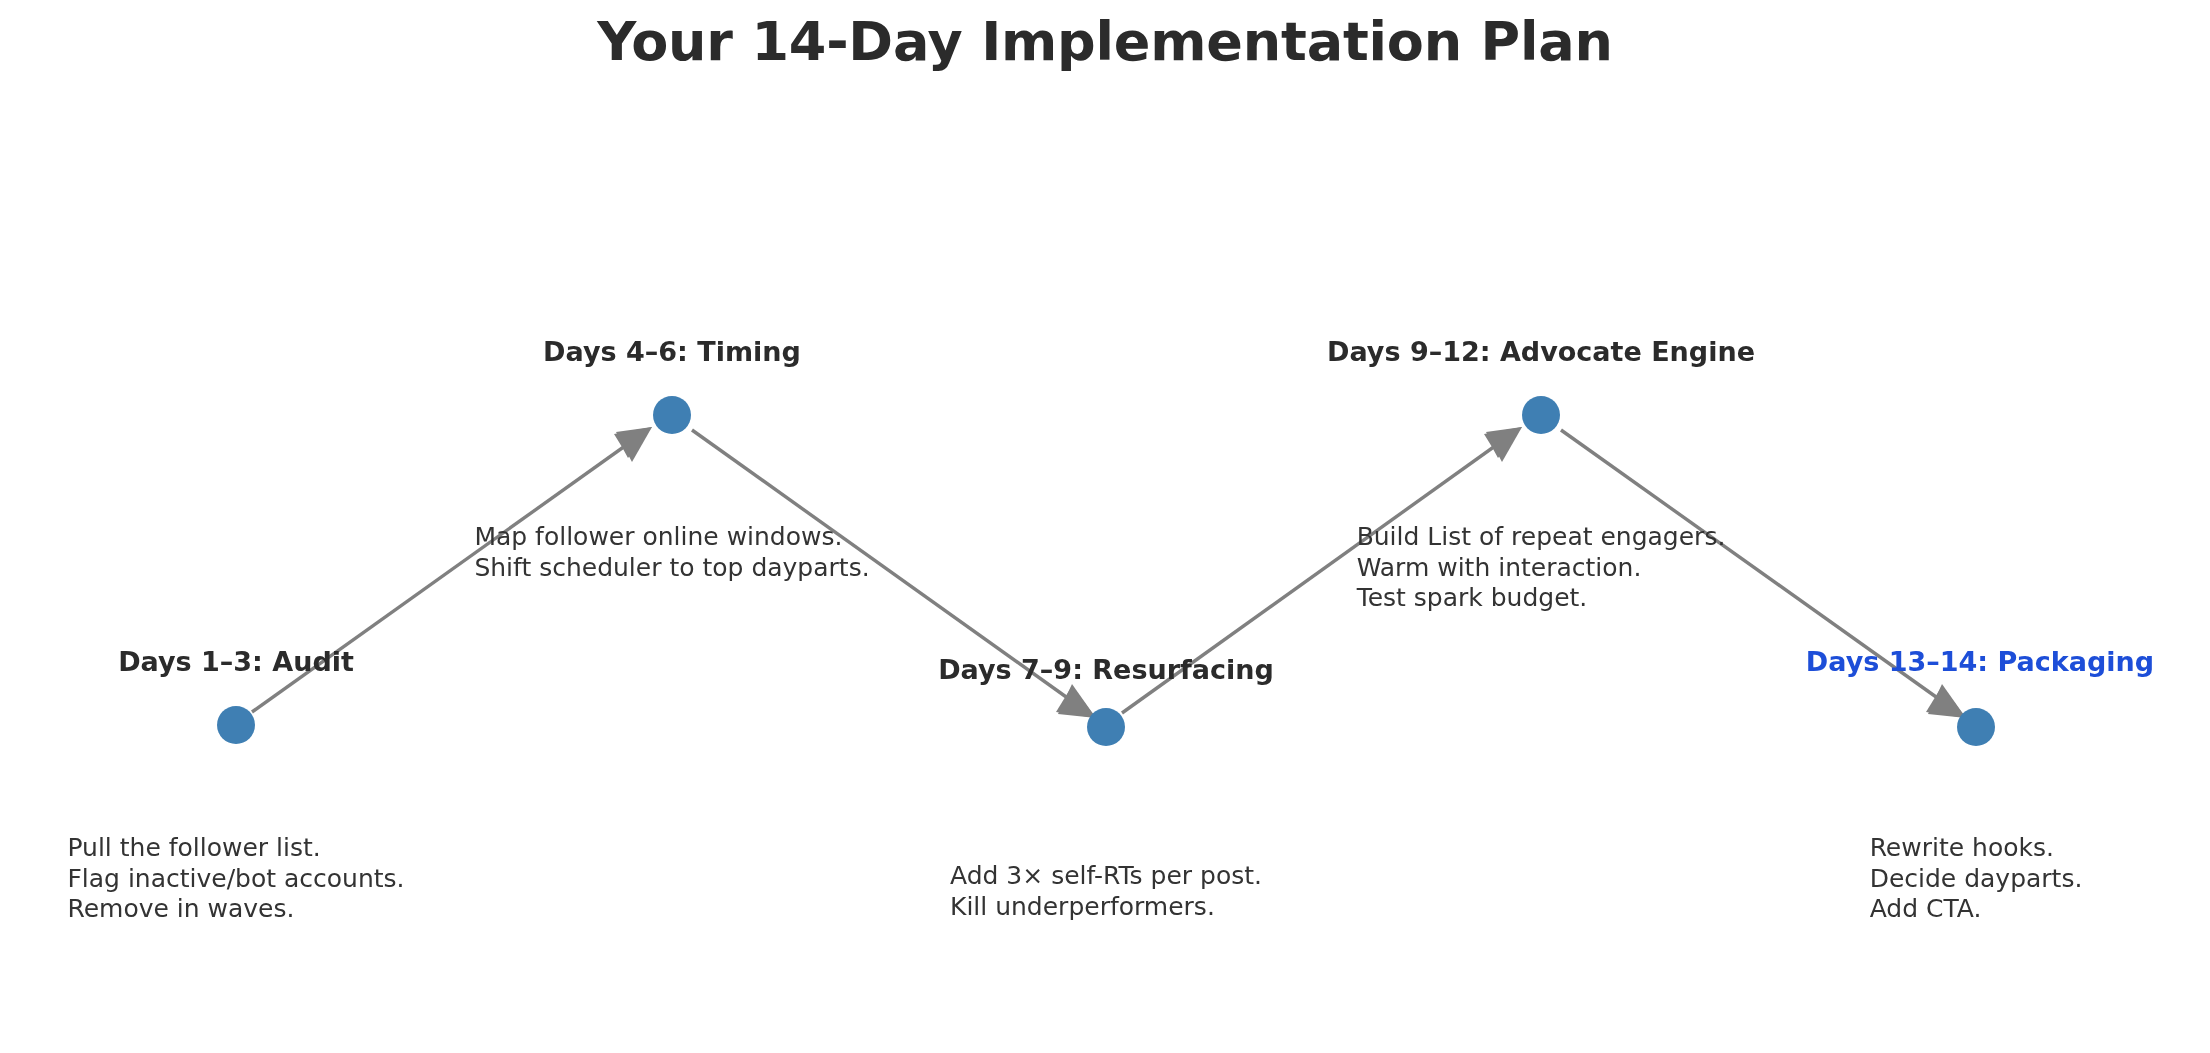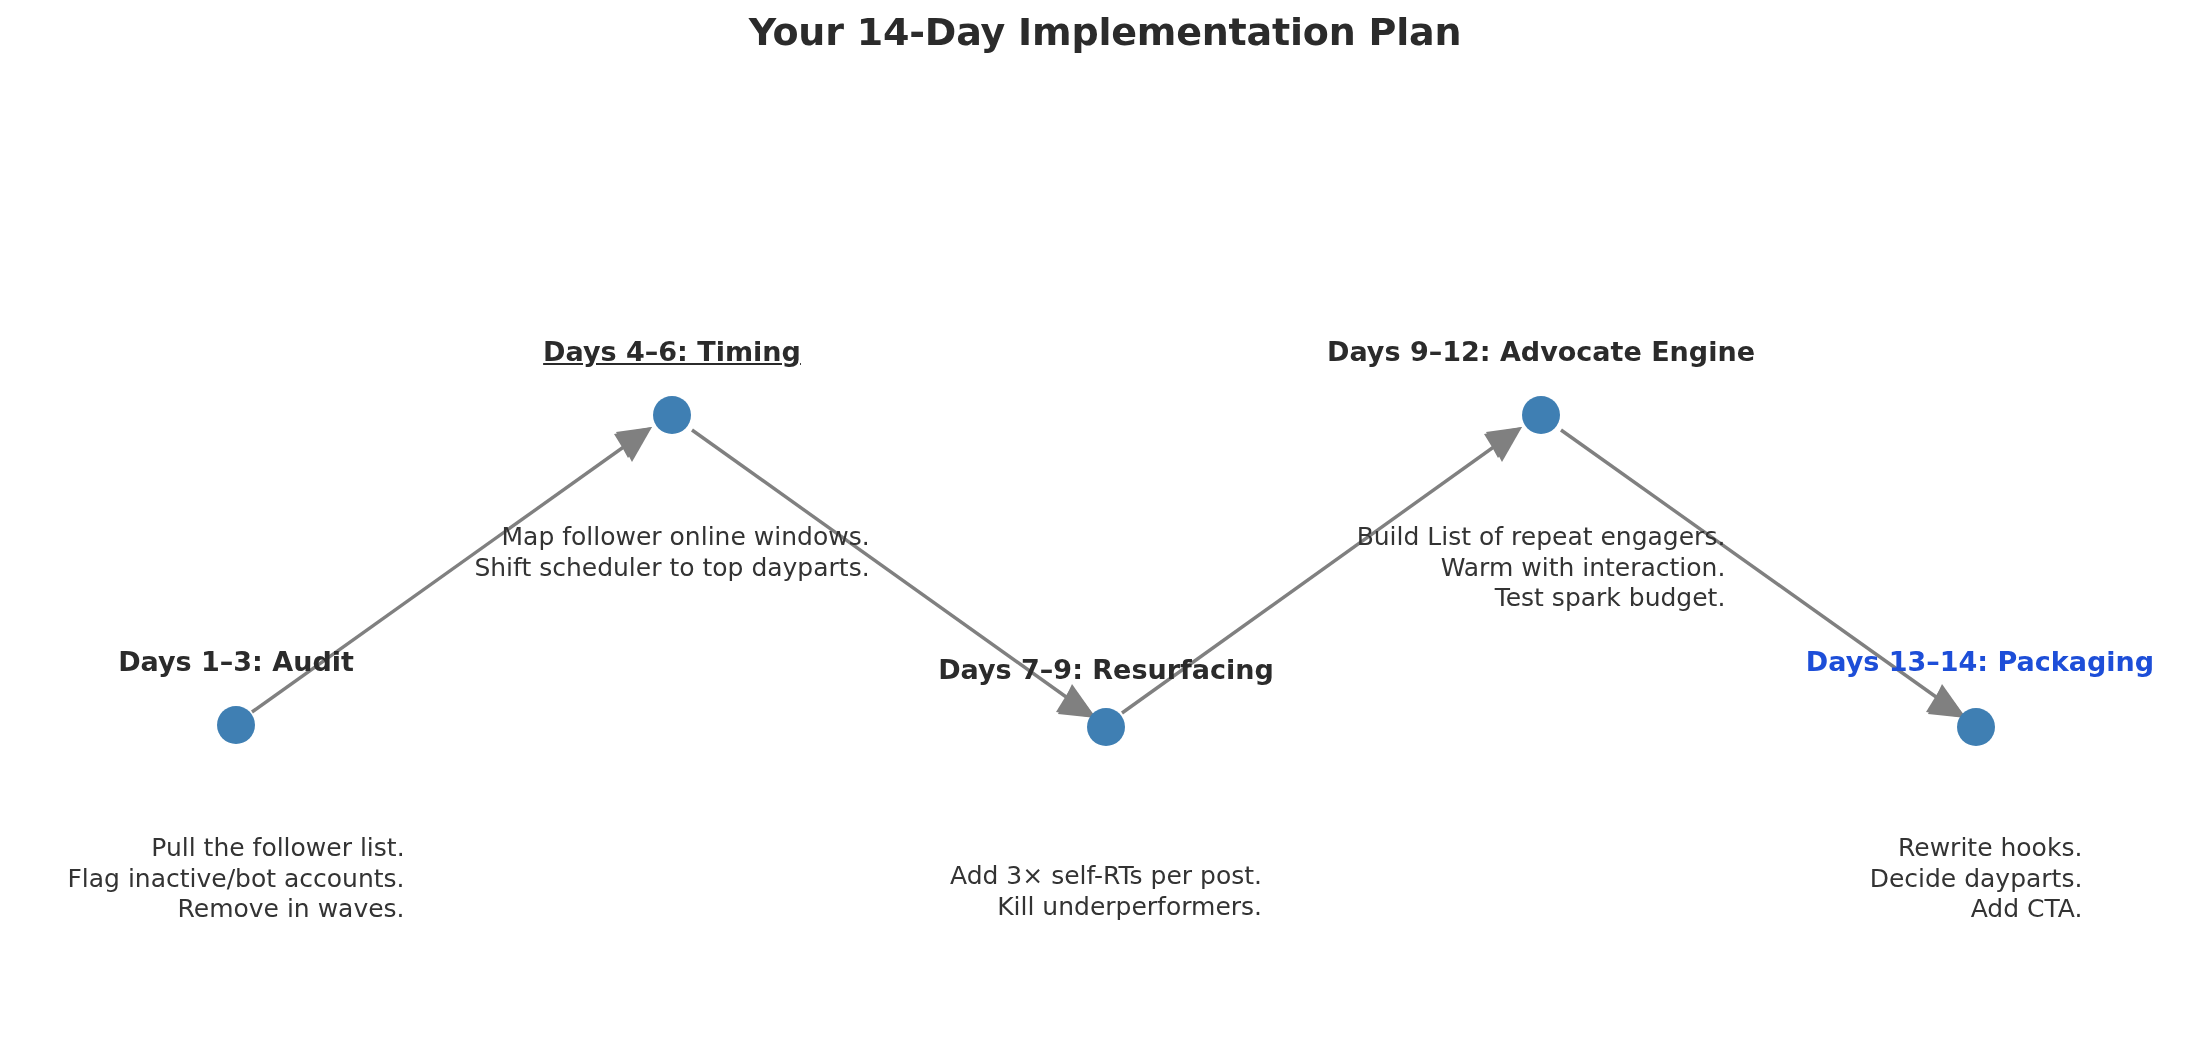--- a/index.html
+++ b/index.html
@@ -24,21 +24,21 @@
     height: 1053px;
   }
 
   
   #chart-title {
     position: absolute;
     left: 0;
     top: 10px;
     width: 2210px;
     text-align: center;
-    font-size: 38px;
+    font-size: 54px;
     font-weight: bold;
     color: #2b2b2b;
     letter-spacing: -0.2px;
     white-space: nowrap;
   }
 
   
   #edge-layer {
     position: absolute;
     left: 0;
@@ -71,21 +71,21 @@
   }
 
   
   .node-desc {
     position: absolute;
     transform: translate(-50%, 0);
     font-size: 25px;
     font-weight: normal;
     color: #333333;
     white-space: pre;
-    text-align: right;
+    text-align: left;
     line-height: 1.22;
   }
 </style>
 </head>
 <body style="background: rgb(255, 255, 255);">
 
 <div id="figure">
 
   <div id="chart-title" style="color: rgb(43, 43, 43);">Your 14-Day Implementation Plan</div>
 
@@ -115,21 +115,21 @@
       <polygon points="1966,718 1926,712 1934,699 1942,686" fill="#808080"></polygon>
     </g>
   </svg>
 
   <div class="node-label" style="left: 236px; top: 648px; color: rgb(43, 43, 43);">Days 1–3: Audit</div>
   <div class="node-marker" style="left: 236px; top: 725px; background: rgb(63, 127, 179);"></div>
   <div class="node-desc" style="left: 236px; top: 833px; color: rgb(51, 51, 51);">Pull the follower list.
 Flag inactive/bot accounts.
 Remove in waves.</div>
 
-  <div class="node-label" style="left: 672px; top: 338px; color: rgb(43, 43, 43); text-decoration: underline;">Days 4–6: Timing</div>
+  <div class="node-label" style="left: 672px; top: 338px; color: rgb(43, 43, 43);">Days 4–6: Timing</div>
   <div class="node-marker" style="left: 672px; top: 415px; background: rgb(63, 127, 179);"></div>
   <div class="node-desc" style="left: 672px; top: 522px; color: rgb(51, 51, 51);">Map follower online windows.
 Shift scheduler to top dayparts.</div>
 
   <div class="node-label" style="left: 1106px; top: 648px; color: rgb(43, 43, 43); margin-top: 8px;">Days 7–9: Resurfacing</div>
   <div class="node-marker" style="left: 1106px; top: 727px; background: rgb(63, 127, 179);"></div>
   <div class="node-desc" style="left: 1106px; top: 833px; color: rgb(51, 51, 51); margin-top: 28px;">Add 3× self-RTs per post.
 Kill underperformers.</div>
 
   <div class="node-label" style="left: 1541px; top: 338px; color: rgb(43, 43, 43);">Days 9–12: Advocate Engine</div>

